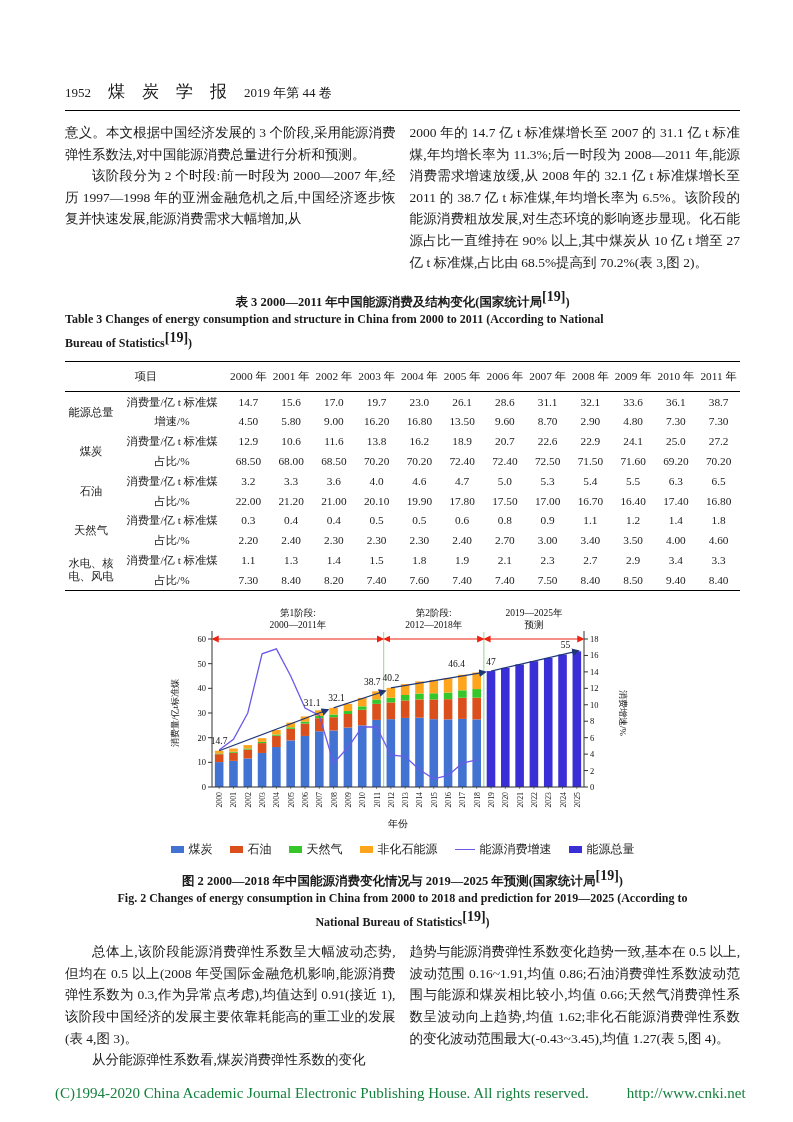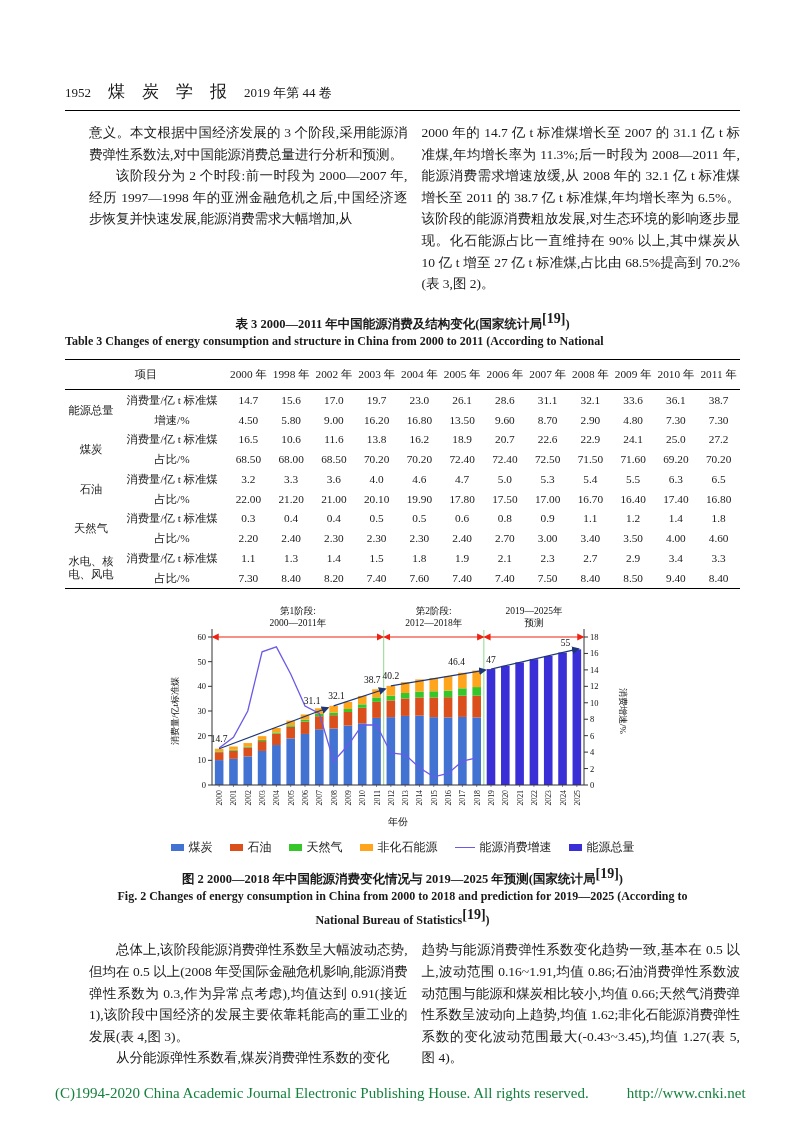--- a/index.html
+++ b/index.html
@@ -4,21 +4,21 @@
 <style>
   html,body{margin:0;padding:0;}
   body{
     width:793px;height:1122px;background:#ffffff;position:relative;overflow:hidden;
     font-family:"Liberation Serif","DejaVu Serif",serif;color:#1a1a1a;
   }
   .page{padding:80px 53px 0 65px;}
   .pg-header{display:flex;align-items:baseline;font-size:13px;}
   .journal-title{font-size:17px;letter-spacing:17px;text-indent:17px;font-weight:500;}
   .head-rule{border:none;border-top:1.6px solid #000;margin:7px 0 0 0;}
-  .cols{display:flex;gap:14px;margin-top:11px;font-size:13.5px;line-height:21.6px;text-align:justify;margin-left:24px;}
+  .cols{display:flex;gap:14px;margin-top:11px;font-size:13.5px;line-height:21.6px;text-align:justify;}
   .col{flex:1;min-width:0;}
   .cols p{margin:0;}
   .indent{text-indent:2em;}
   .sec-head{font-weight:bold;padding-left:2.2em;text-indent:-2.2em;}
   .cap-zh{text-align:center;font-size:12.5px;font-weight:bold;margin-top:15px;line-height:17px;}
   .cap-en{font-size:12px;font-weight:bold;line-height:17.5px;}
   sup{font-size:14px;}
   table.data{width:100%;border-collapse:collapse;margin-top:9px;font-size:11.3px;
     border-top:1.5px solid #000;border-bottom:1.5px solid #000;table-layout:fixed;}
   table.data th{font-weight:normal;padding:7px 1px;border-bottom:1px solid #000;text-align:center;}
@@ -51,20 +51,21 @@
       <p>意义。本文根据中国经济发展的 3 个阶段,采用能源消费弹性系数法,对中国能源消费总量进行分析和预测。</p>
       <p class="indent">该阶段分为 2 个时段:前一时段为 2000—2007 年,经历 1997—1998 年的亚洲金融危机之后,中国经济逐步恢复并快速发展,能源消费需求大幅增加,从</p>
     </div>
     <div class="col">
       <p>2000 年的 14.7 亿 t 标准煤增长至 2007 的 31.1 亿 t 标准煤,年均增长率为 11.3%;后一时段为 2008—2011 年,能源消费需求增速放缓,从 2008 年的 32.1 亿 t 标准煤增长至 2011 的 38.7 亿 t 标准煤,年均增长率为 6.5%。该阶段的能源消费粗放发展,对生态环境的影响逐步显现。化石能源占比一直维持在 90% 以上,其中煤炭从 10 亿 t 增至 27 亿 t 标准煤,占比由 68.5%提高到 70.2%(表 3,图 2)。</p>
     </div>
   </div>
 
   <div class="cap-zh"><span>表 3  2000—2011 年中国能源消费及结构变化(国家统计局</span><sup>[19]</sup><span>)</span></div>
   <div class="cap-en">Table 3  Changes of energy consumption and structure in China from 2000 to 2011 (According to National</div>
+  <div class="cap-en"><span>Bureau of Statistics</span><sup>[19]</sup><span>)</span></div>
 
   <table class="data">
     <colgroup>
       <col class="c-group">
         <col class="c-metric">
       <col>
         <col>
         <col>
         <col>
         <col>
@@ -73,21 +74,21 @@
         <col>
         <col>
         <col>
         <col>
         <col>
     </colgroup>
     <thead id="t3-head">
         <tr>
           <th colspan="2">项目</th>
           <th>2000 年</th>
-          <th>1998 年</th>
+          <th>2001 年</th>
           <th>2002 年</th>
           <th>2003 年</th>
           <th>2004 年</th>
           <th>2005 年</th>
           <th>2006 年</th>
           <th>2007 年</th>
           <th>2008 年</th>
           <th>2009 年</th>
           <th>2010 年</th>
           <th>2011 年</th>
@@ -121,21 +122,21 @@
           <td>9.60</td>
           <td>8.70</td>
           <td>2.90</td>
           <td>4.80</td>
           <td>7.30</td>
           <td>7.30</td>
         </tr>
         <tr>
           <td rowspan="2">煤炭</td>
           <td>消费量/亿 t 标准煤</td>
-          <td>16.5</td>
+          <td>12.9</td>
           <td>10.6</td>
           <td>11.6</td>
           <td>13.8</td>
           <td>16.2</td>
           <td>18.9</td>
           <td>20.7</td>
           <td>22.6</td>
           <td>22.9</td>
           <td>24.1</td>
           <td>25.0</td>

